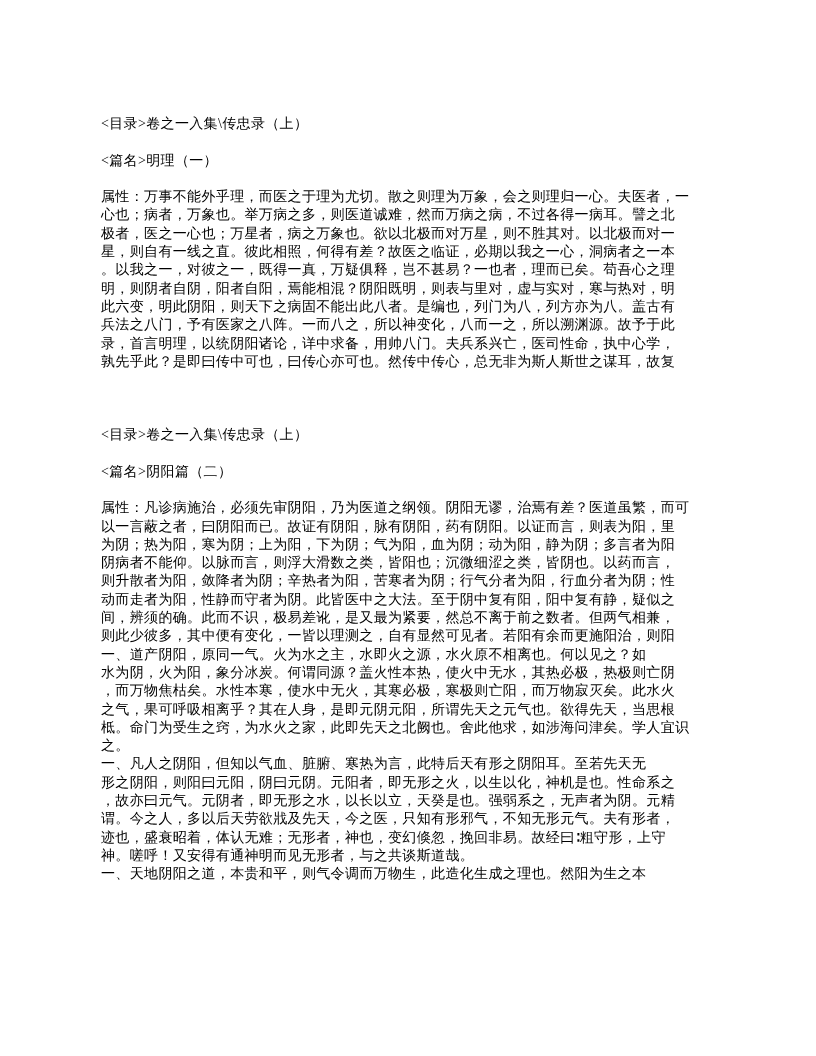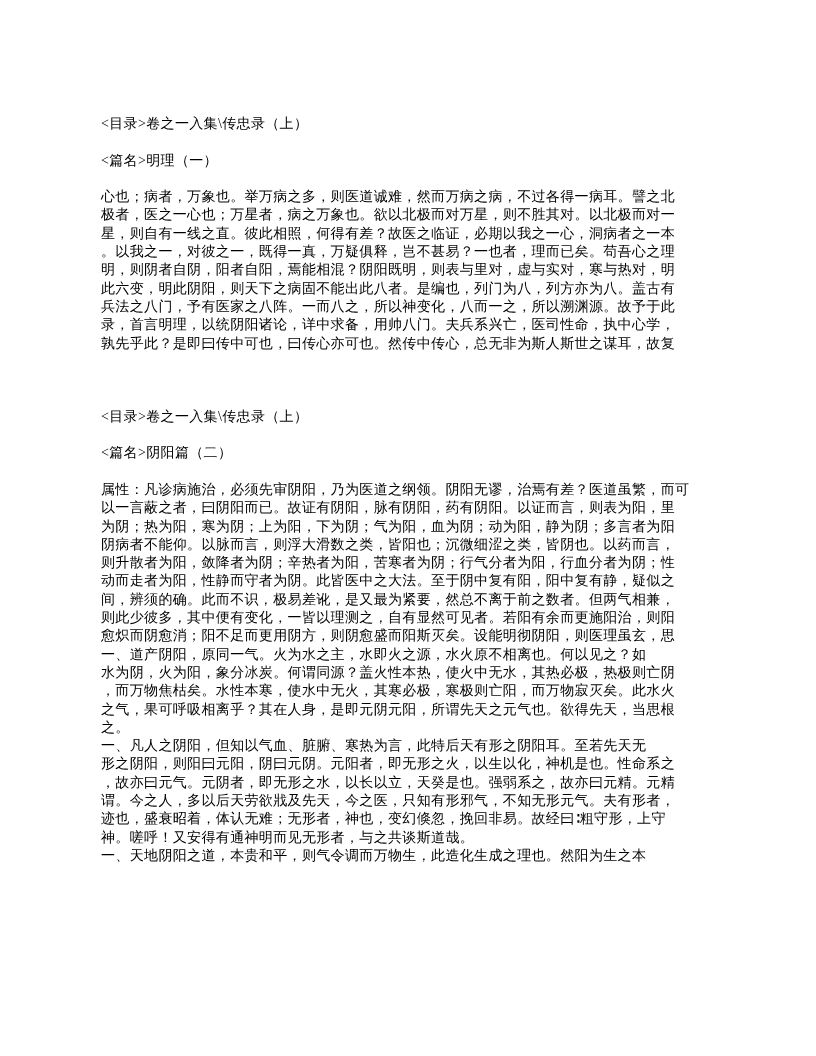--- a/index.html
+++ b/index.html
@@ -34,20 +34,21 @@
 </head>
 <body>
 
 <div class="page">
 
   <section>
     <div class="ln">&lt;目录&gt;卷之一入集\传忠录（上）</div>
     <div class="ln"></div>
     <div class="ln">&lt;篇名&gt;明理（一）</div>
     <div class="ln"></div>
+    <div class="ln">属性：万事不能外乎理，而医之于理为尤切。散之则理为万象，会之则理归一心。夫医者，一</div>
     <div class="ln">心也；病者，万象也。举万病之多，则医道诚难，然而万病之病，不过各得一病耳。譬之北</div>
     <div class="ln">极者，医之一心也；万星者，病之万象也。欲以北极而对万星，则不胜其对。以北极而对一</div>
     <div class="ln">星，则自有一线之直。彼此相照，何得有差？故医之临证，必期以我之一心，洞病者之一本</div>
     <div class="ln">。以我之一，对彼之一，既得一真，万疑俱释，岂不甚易？一也者，理而已矣。苟吾心之理</div>
     <div class="ln">明，则阴者自阴，阳者自阳，焉能相混？阴阳既明，则表与里对，虚与实对，寒与热对，明</div>
     <div class="ln">此六变，明此阴阳，则天下之病固不能出此八者。是编也，列门为八，列方亦为八。盖古有</div>
     <div class="ln">兵法之八门，予有医家之八阵。一而八之，所以神变化，八而一之，所以溯渊源。故予于此</div>
     <div class="ln">录，首言明理，以统阴阳诸论，详中求备，用帅八门。夫兵系兴亡，医司性命，执中心学，</div>
     <div class="ln">孰先乎此？是即曰传中可也，曰传心亦可也。然传中传心，总无非为斯人斯世之谋耳，故复</div>
   </section>
@@ -62,28 +63,28 @@
     <div class="ln">&lt;篇名&gt;阴阳篇（二）</div>
     <div class="ln"></div>
     <div class="ln">属性：凡诊病施治，必须先审阴阳，乃为医道之纲领。阴阳无谬，治焉有差？医道虽繁，而可</div>
     <div class="ln">以一言蔽之者，曰阴阳而已。故证有阴阳，脉有阴阳，药有阴阳。以证而言，则表为阳，里</div>
     <div class="ln">为阴；热为阳，寒为阴；上为阳，下为阴；气为阳，血为阴；动为阳，静为阴；多言者为阳</div>
     <div class="ln">阴病者不能仰。以脉而言，则浮大滑数之类，皆阳也；沉微细涩之类，皆阴也。以药而言，</div>
     <div class="ln">则升散者为阳，敛降者为阴；辛热者为阳，苦寒者为阴；行气分者为阳，行血分者为阴；性</div>
     <div class="ln">动而走者为阳，性静而守者为阴。此皆医中之大法。至于阴中复有阳，阳中复有静，疑似之</div>
     <div class="ln">间，辨须的确。此而不识，极易差讹，是又最为紧要，然总不离于前之数者。但两气相兼，</div>
     <div class="ln">则此少彼多，其中便有变化，一皆以理测之，自有显然可见者。若阳有余而更施阳治，则阳</div>
-    <div class="ln">愈炽而阴愈消；阳不足而更用阴方，则阴愈盛而阳斯灭矣。设能明彻阴阳，则医理虽玄，思</div>
     <div class="ln">一、道产阴阳，原同一气。火为水之主，水即火之源，水火原不相离也。何以见之？如</div>
     <div class="ln">水为阴，火为阳，象分冰炭。何谓同源？盖火性本热，使火中无水，其热必极，热极则亡阴</div>
     <div class="ln">，而万物焦枯矣。水性本寒，使水中无火，其寒必极，寒极则亡阳，而万物寂灭矣。此水火</div>
     <div class="ln">之气，果可呼吸相离乎？其在人身，是即元阴元阳，所谓先天之元气也。欲得先天，当思根</div>
+    <div class="ln">柢。命门为受生之窍，为水火之家，此即先天之北阙也。舍此他求，如涉海问津矣。学人宜识</div>
     <div class="ln">之。</div>
     <div class="ln">一、凡人之阴阳，但知以气血、脏腑、寒热为言，此特后天有形之阴阳耳。至若先天无</div>
     <div class="ln">形之阴阳，则阳曰元阳，阴曰元阴。元阳者，即无形之火，以生以化，神机是也。性命系之</div>
-    <div class="ln">，故亦曰元气。元阴者，即无形之水，以长以立，天癸是也。强弱系之，故亦曰元精。元精</div>
+    <div class="ln">，故亦曰元气。元阴者，即无形之水，以长以立，天癸是也。强弱系之，无声者为阴。元精</div>
     <div class="ln">谓。今之人，多以后天劳欲戕及先天，今之医，只知有形邪气，不知无形元气。夫有形者，</div>
     <div class="ln">迹也，盛衰昭着，体认无难；无形者，神也，变幻倏忽，挽回非易。故经曰∶粗守形，上守</div>
     <div class="ln">神。嗟呼！又安得有通神明而见无形者，与之共谈斯道哉。</div>
     <div class="ln">一、天地阴阳之道，本贵和平，则气令调而万物生，此造化生成之理也。然阳为生之本</div>
   </section>
 
 </div>
 
 </body></html>

